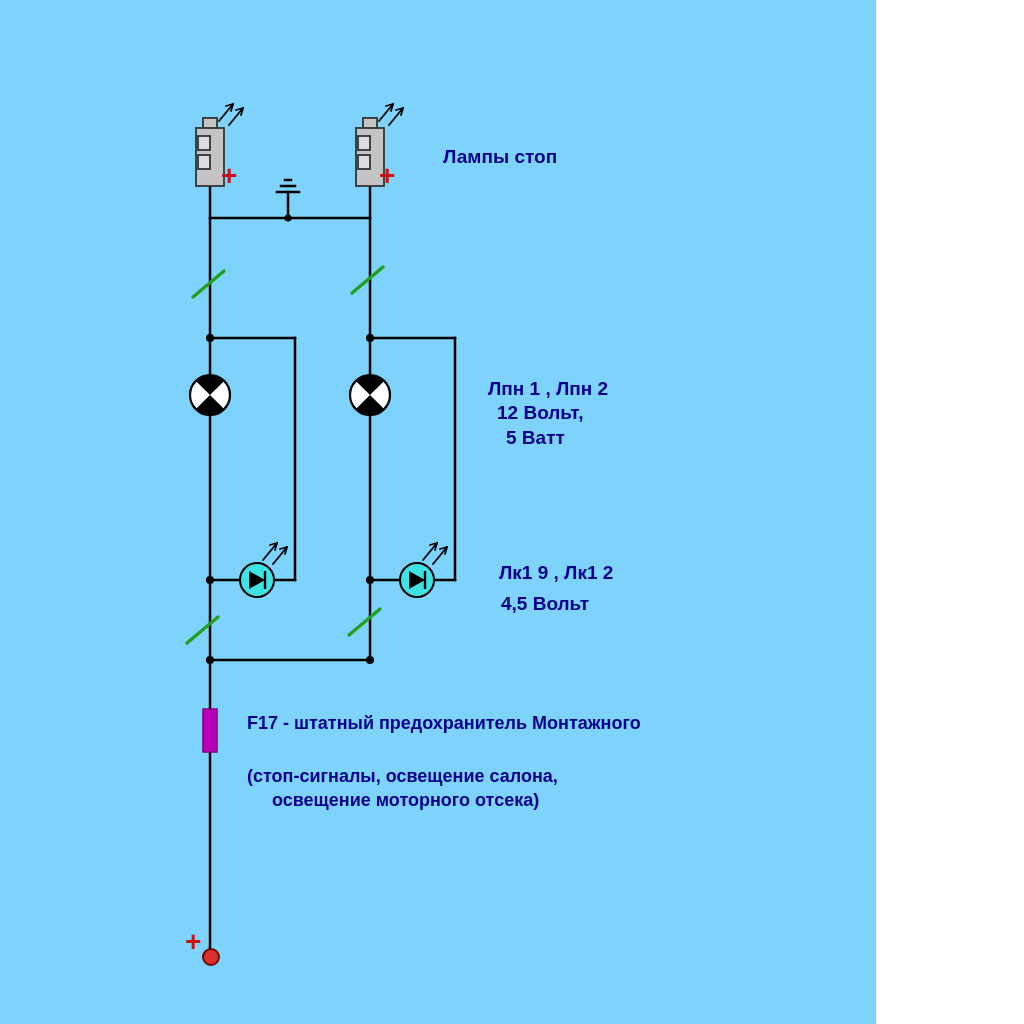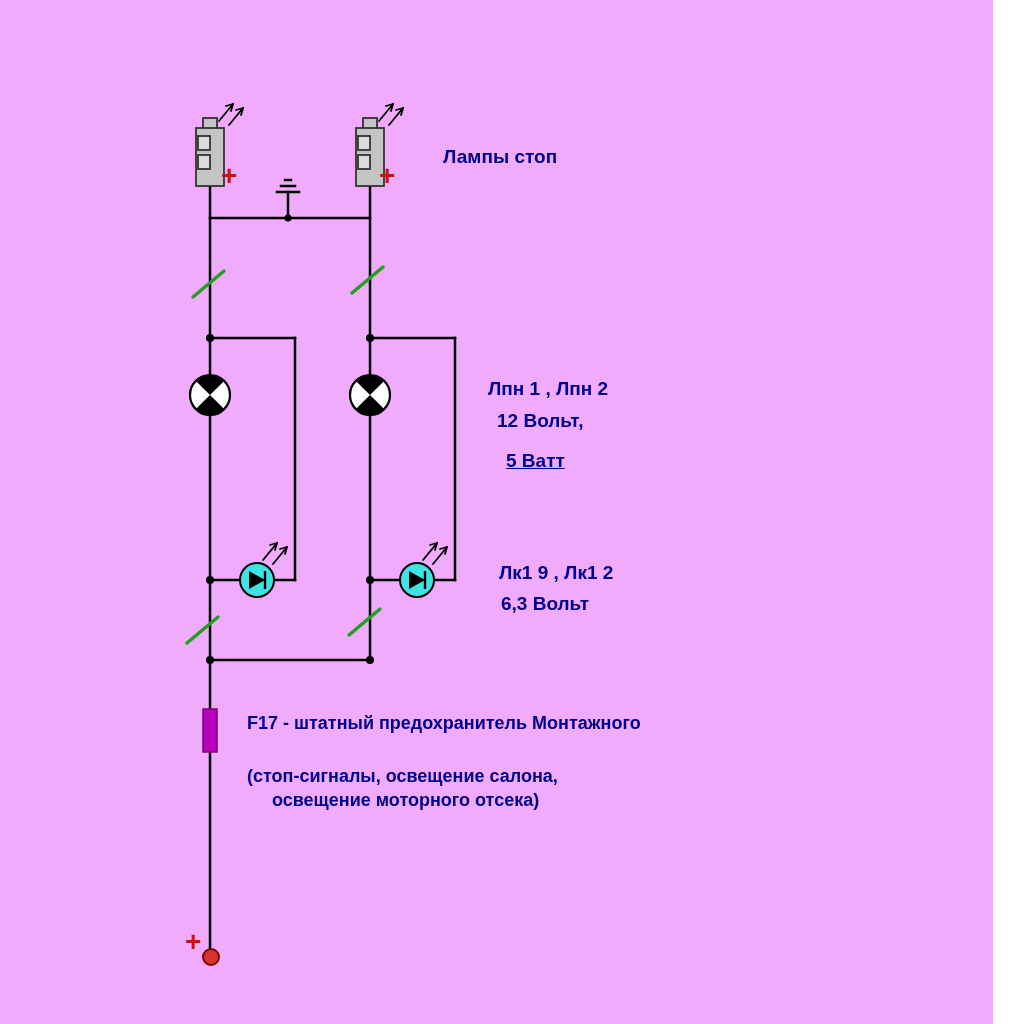--- a/index.html
+++ b/index.html
@@ -1,19 +1,19 @@
 <!DOCTYPE html>
 <html><head>
 <meta charset="utf-8">
 <style>
   html,body{margin:0;padding:0;background:#ffffff;}
   .canvas{
     position:relative;
-    width:993px;height:1024px;
-    background:#f0abfc;
+    width:876px;height:1024px;
+    background:#7dd3fc;
     font-family:"Liberation Sans", sans-serif;
     overflow:hidden;
   }
   svg.circuit{position:absolute;left:0;top:0;}
   .lbl{
     position:absolute;
     color:#00008B;
     font-weight:bold;
     font-size:19px;
     white-space:nowrap;
@@ -152,25 +152,25 @@
     </g>
 
     <rect x="203" y="709" width="14" height="43" stroke="#800080" stroke-width="1.5" fill="#BB00BB"></rect>
 
     <circle cx="211" cy="957" r="8" stroke="#7A0000" stroke-width="2" fill="#D93030"></circle>
   </svg>
 
   <div class="lbl" style="left:443px;top:146px;">Лампы стоп</div>
 
   <div class="lbl" style="left:488px;top:378px;">Лпн 1 , Лпн 2</div>
-  <div class="lbl" style="left:497px;top:402px;margin-top:8px;">12 Вольт,</div>
-  <div class="lbl" style="left:506px;top:450px;text-decoration:underline;">5 Ватт</div>
+  <div class="lbl" style="left:497px;top:402px;">12 Вольт,</div>
+  <div class="lbl" style="left:506px;top:427px;">5 Ватт</div>
 
   <div class="lbl" style="left:499px;top:562px;">Лк1 9 , Лк1 2</div>
-  <div class="lbl" style="left:501px;top:593px;">6,3 Вольт</div>
+  <div class="lbl" style="left:501px;top:593px;">4,5 Вольт</div>
 
   <div class="lbl small" style="left:247px;top:713px;text-align:center;">F17 - штатный предохранитель Монтажного</div>
   <div class="lbl small" style="left:247px;top:766px;">(стоп-сигналы, освещение салона,</div>
   <div class="lbl small" style="left:263px;top:790px;margin-left:9px;">освещение моторного отсека)</div>
 
   <span class="plus" style="left:221px;top:162px;">+</span>
   <span class="plus" style="left:379px;top:162px;">+</span>
   <span class="plus" style="left:185px;top:928px;">+</span>
 
 </div>

